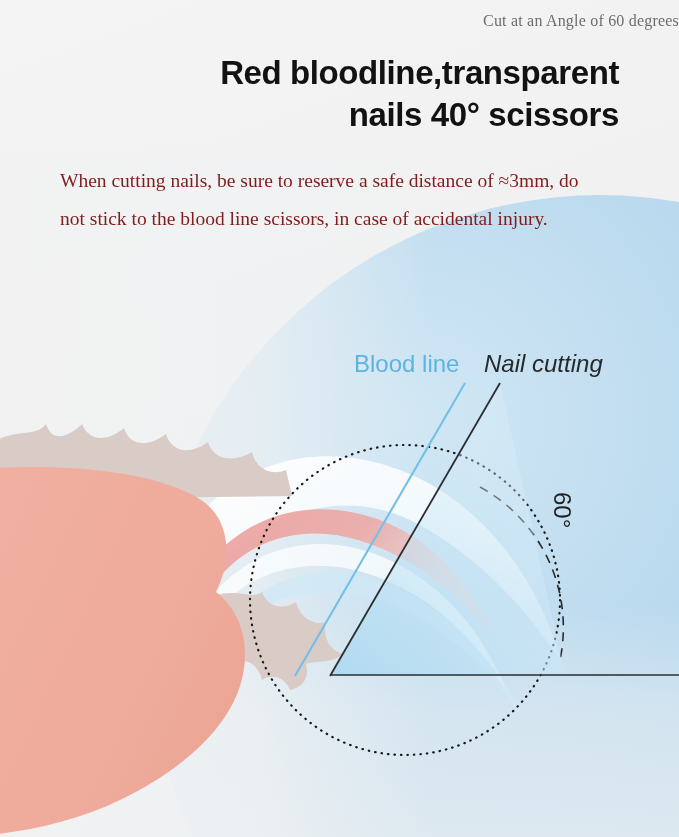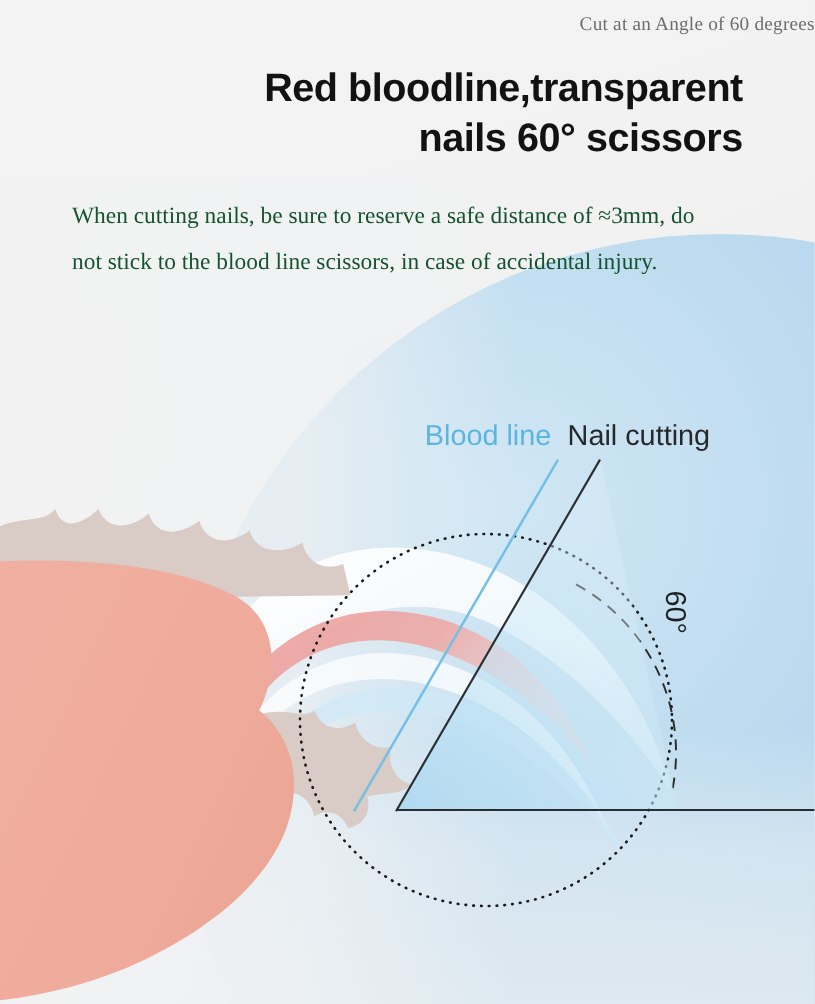--- a/index.html
+++ b/index.html
@@ -40,31 +40,31 @@
     text-align:right;margin-top:22px;
     font-family:"Liberation Sans", sans-serif;
     font-weight:bold;font-size:33px;line-height:1.28;
     color:#121212;letter-spacing:-0.4px;
     padding:0 60px;
   }
   .headline .l2{display:block;}
   .body-copy{
     margin:26px 0 0 60px;width:520px;
     font-family:"Liberation Serif", serif;
-    font-size:19.5px;line-height:1.95;color:#14532d;
+    font-size:19.5px;line-height:1.95;color:#7f1d1d;
   }
 
   
   .diagram{position:absolute;left:0;top:0;width:679px;height:837px;z-index:15;}
   .diagram svg{position:absolute;left:0;top:0;}
 
   .lbl{position:absolute;z-index:30;font-family:"Liberation Sans", sans-serif;
        font-size:24px;white-space:nowrap;}
   .lbl-blood{left:354px;top:350px;color:#5cb4e0;}
-  .lbl-nail{left:473px;top:350px;color:#26292c;}
+  .lbl-nail{left:484px;top:350px;color:#26292c;font-style:italic;}
   .lbl-angle{left:576px;top:492px;color:#1d2023;font-size:24px;
              transform:rotate(90deg);transform-origin:left top;}
 </style>
 </head>
 <body>
 
 <div id="root">
 
   <div class="bg-base"></div>
   <div class="bg-blue-blob"></div>
@@ -167,18 +167,18 @@
     <div class="lbl lbl-nail">Nail cutting</div>
     <div class="lbl lbl-angle">60°</div>
   </div>
 
   <div class="bg-bottom-fade"></div>
 
   <div class="header">
     <div class="eyebrow">Cut at an Angle of 60 degrees</div>
     <div class="headline">
       <span>Red bloodline,transparent</span>
-      <span class="l2">nails 60° scissors</span>
+      <span class="l2">nails 40° scissors</span>
     </div>
     <div class="body-copy">When cutting nails, be sure to reserve a safe distance of ≈3mm, do not stick to the blood line scissors, in case of accidental injury.</div>
   </div>
 
 </div>
 
 </body></html>

